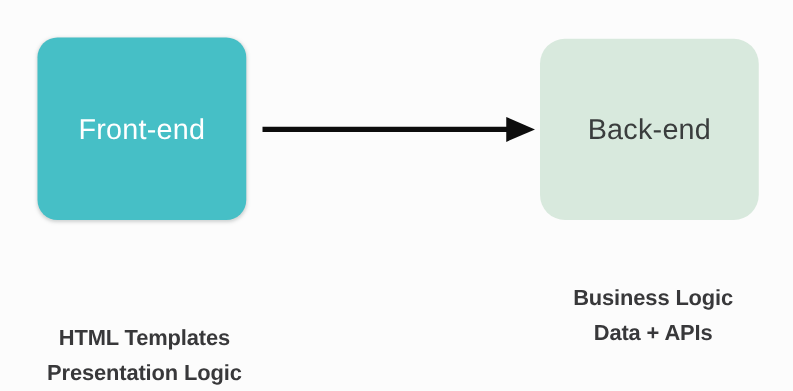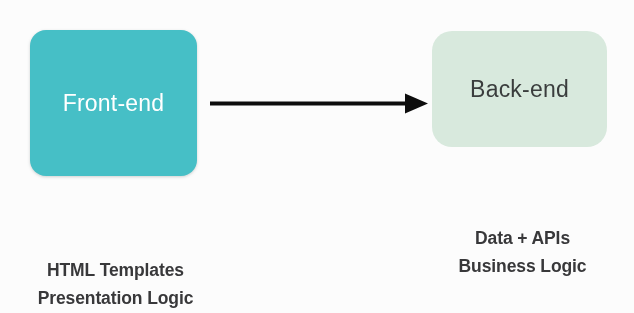--- a/index.html
+++ b/index.html
@@ -49,21 +49,21 @@
   #frontend-node .node-label {
     color: #ffffff;
     position: relative;
     top: 0px;
   }
 
   #backend-node {
     left: 432px;
     top: 31px;
     width: 175px;
-    height: 116px;
+    height: 145px;
     background: #d8e9dd;
   }
   #backend-node .node-label {
     color: #3a3d3d;
     position: relative;
     top: 0px;
   }
 
   
   #flow-arrow {
@@ -119,17 +119,17 @@
   <div class="node" id="backend-node">
     <span class="node-label">Back-end</span>
   </div>
 
   <div class="caption" id="frontend-caption">
     <span class="caption-line">HTML Templates</span>
     <span class="caption-line">Presentation Logic</span>
   </div>
 
   <div class="caption" id="backend-caption">
+    <span class="caption-line">Business Logic</span>
     <span class="caption-line">Data + APIs</span>
-    <span class="caption-line">Business Logic</span>
   </div>
 
 </div>
 
 </body></html>

